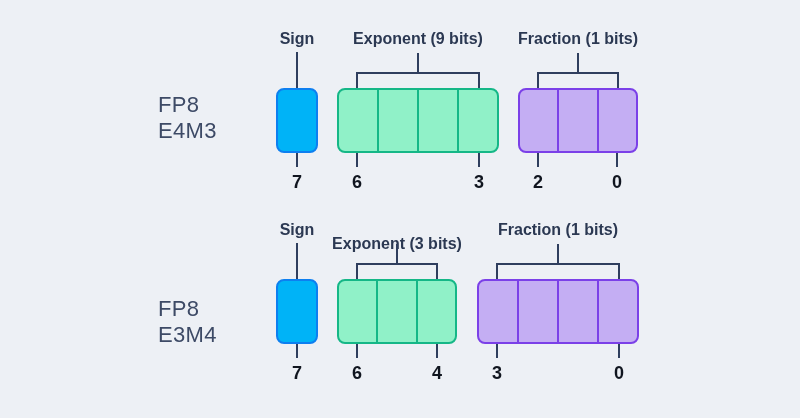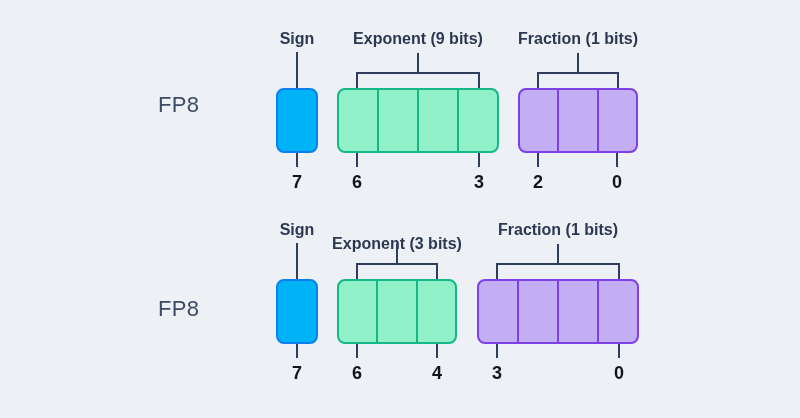--- a/index.html
+++ b/index.html
@@ -52,20 +52,21 @@
   }
 </style>
 </head>
 <body>
 
 <div class="canvas">
 
   <div>
     <div class="fmt" style="top:92px">
       <div>FP8</div>
+      <div>E4M3</div>
     </div>
 
     <div class="flabel" style="left:297px;top:30px">Sign</div>
     <div class="flabel" style="left:418px;top:30px">Exponent (9 bits)</div>
     <div class="flabel" style="left:578px;top:30px">Fraction (1 bits)</div>
 
     <div class="stem" style="left:296px;top:52px;height:36px"></div>
     <div class="stem" style="left:417px;top:53px;height:19px"></div>
     <div class="bracket" style="left:356px;top:72px;width:124px"></div>
     <div class="stem" style="left:577px;top:53px;height:19px"></div>
@@ -93,20 +94,21 @@
     <div class="num" style="left:297px;top:172px">7</div>
     <div class="num" style="left:357px;top:172px">6</div>
     <div class="num" style="left:479px;top:172px">3</div>
     <div class="num" style="left:538px;top:172px">2</div>
     <div class="num" style="left:617px;top:172px">0</div>
   </div>
 
   <div>
     <div class="fmt" style="top:296px">
       <div>FP8</div>
+      <div>E3M4</div>
     </div>
 
     <div class="flabel" style="left:297px;top:221px">Sign</div>
     <div class="flabel" style="left:397px;top:235px">Exponent (3 bits)</div>
     <div class="flabel" style="left:558px;top:221px">Fraction (1 bits)</div>
 
     <div class="stem" style="left:296px;top:243px;height:36px"></div>
     <div class="stem" style="left:396px;top:244px;height:19px"></div>
     <div class="bracket" style="left:356px;top:263px;width:82px"></div>
     <div class="stem" style="left:557px;top:244px;height:19px"></div>

